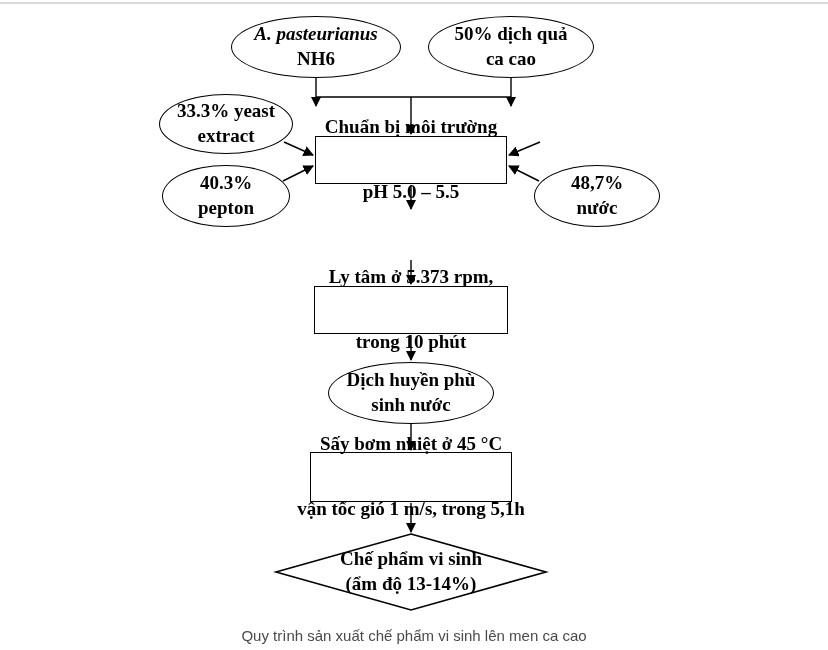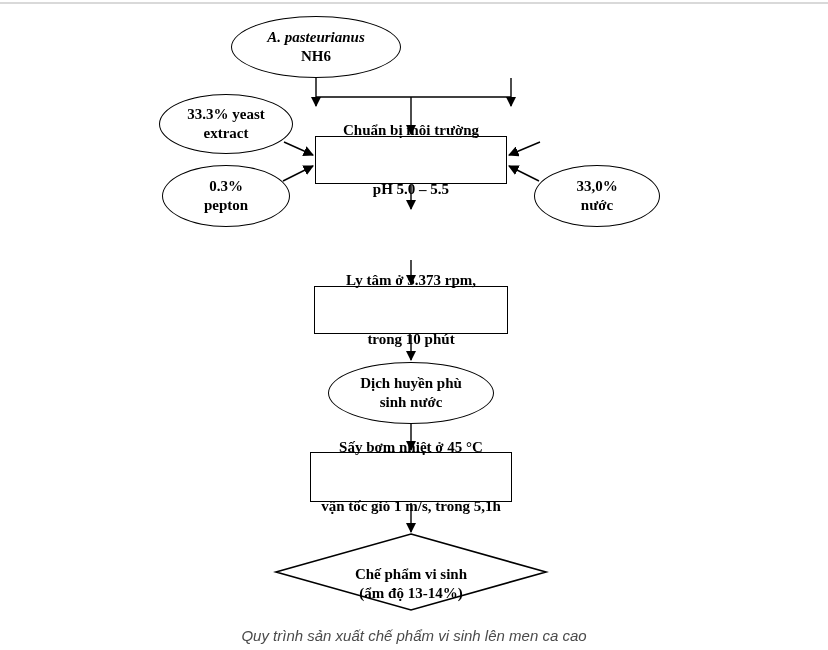--- a/index.html
+++ b/index.html
@@ -2,29 +2,29 @@
 <html><head>
 <meta charset="utf-8">
 <style>
   html,body{margin:0;padding:0;background:#ffffff;}
   .stage{position:relative;width:828px;height:650px;background:#fff;overflow:hidden;
          font-family:"Liberation Serif","DejaVu Serif",serif;}
   .top-rule{position:absolute;left:0;top:2px;width:828px;height:2px;background:#d9d9d9;}
   .overlay{position:absolute;left:0;top:0;z-index:1;}
   .fl{stroke:#000;stroke-width:1.4;}
   .node{position:absolute;z-index:2;display:flex;flex-direction:column;align-items:center;
-        justify-content:center;text-align:center;font-weight:bold;font-size:15px;
+        justify-content:center;text-align:center;font-weight:bold;font-size:19px;
         line-height:1.3;color:#000;background:#fff;box-sizing:border-box;}
   .node span{white-space:nowrap;}
   .ellipse{border:1.6px solid #000;border-radius:50%;}
   .rect{border:1.5px solid #000;gap:40px;}
   .no-bg{background:transparent;}
   .italic{font-style:italic;}
   .caption{position:absolute;left:0;top:627px;width:828px;z-index:2;text-align:center;
-           font-family:"Liberation Sans","DejaVu Sans",sans-serif;font-style:italic;
+           font-family:"Liberation Sans","DejaVu Sans",sans-serif;
            font-size:15px;color:#4a4a4a;}
 </style>
 </head>
 <body>
 
 <div class="stage">
   <div class="top-rule"></div>
 
   <svg class="overlay" width="828" height="650">
     <defs>
@@ -50,32 +50,36 @@
     <line class="fl" x1="411" y1="424" x2="411" y2="450" marker-end="url(#ah)"></line>
     <line class="fl" x1="411" y1="503" x2="411" y2="532" marker-end="url(#ah)"></line>
 
     <polygon points="411,534 546,572 411,610 276,572" fill="#ffffff" stroke="#000" stroke-width="1.6"></polygon>
   </svg>
 
   <div class="node ellipse" style="left:231px;top:16px;width:170px;height:62px">
     <span class="italic">A. pasteurianus</span>
     <span>NH6</span>
   </div>
+  <div class="node ellipse" style="left:428px;top:16px;width:166px;height:62px">
+    <span>50% dịch quả</span>
+    <span>ca cao</span>
+  </div>
 
   <div class="node ellipse" style="left:159px;top:94px;width:134px;height:60px">
     <span>33.3% yeast</span>
     <span>extract</span>
   </div>
   <div class="node ellipse" style="left:162px;top:165px;width:128px;height:62px">
-    <span>0.3%</span>
+    <span>40.3%</span>
     <span>pepton</span>
   </div>
 
   <div class="node ellipse" style="left:534px;top:165px;width:126px;height:62px">
-    <span>33,0%</span>
+    <span>48,7%</span>
     <span>nước</span>
   </div>
 
   <div class="node rect" style="left:315px;top:136px;width:192px;height:48px">
     <span>Chuẩn bị môi trường</span>
     <span>pH 5.0 – 5.5</span>
   </div>
   <div class="node rect" style="left:314px;top:286px;width:194px;height:48px">
     <span>Ly tâm ở 5.373 rpm,</span>
     <span>trong 10 phút</span>
@@ -84,19 +88,19 @@
   <div class="node ellipse" style="left:328px;top:362px;width:166px;height:62px">
     <span>Dịch huyền phù</span>
     <span>sinh nước</span>
   </div>
 
   <div class="node rect" style="left:310px;top:452px;width:202px;height:50px">
     <span>Sấy bơm nhiệt ở 45 °C</span>
     <span>vận tốc gió 1 m/s, trong 5,1h</span>
   </div>
 
-  <div class="node no-bg" style="left:316px;top:560px;width:190px;height:48px">
+  <div class="node no-bg" style="left:316px;top:548px;width:190px;height:48px">
     <span>Chế phẩm vi sinh</span>
     <span>(ẩm độ 13-14%)</span>
   </div>
 
   <div class="caption">Quy trình sản xuất chế phẩm vi sinh lên men ca cao</div>
 </div>
 
 </body></html>

